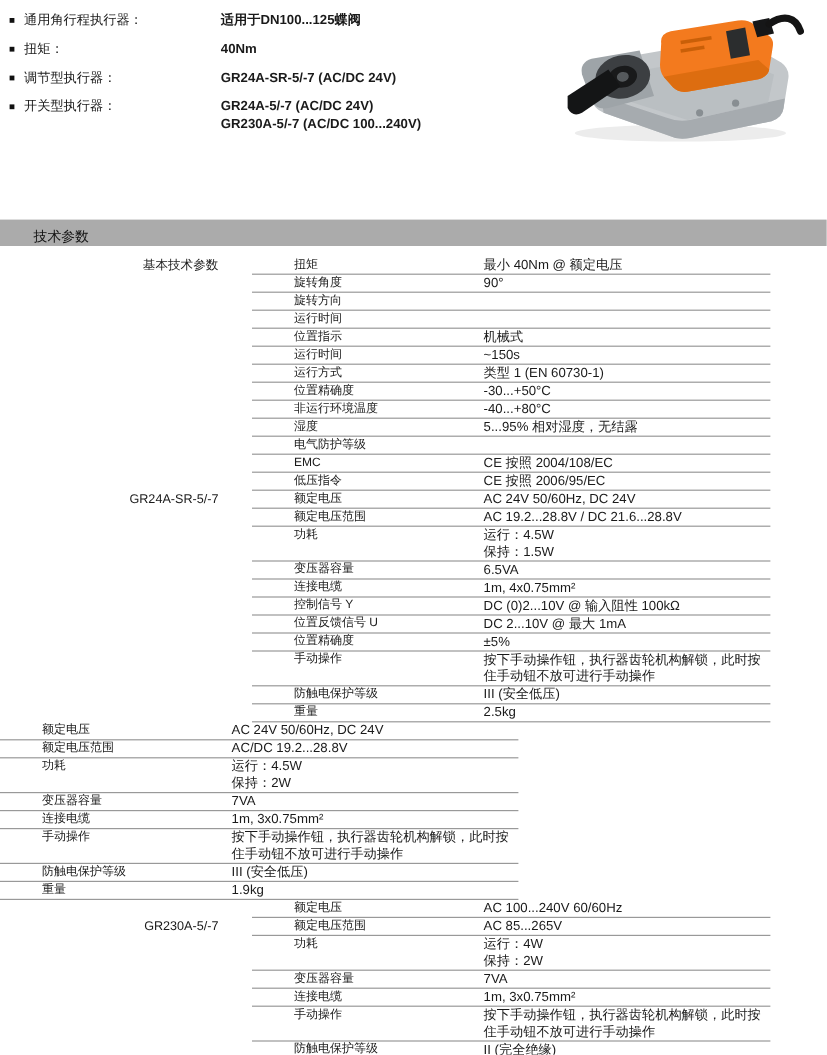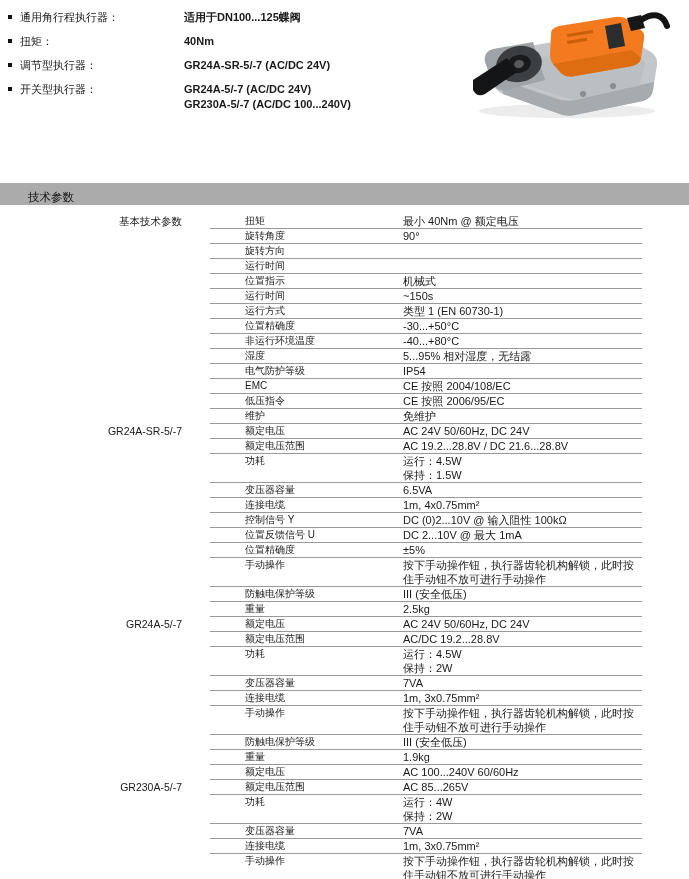--- a/index.html
+++ b/index.html
@@ -139,33 +139,28 @@
         <div class="spec-row">
           <div class="row-name">非运行环境温度</div>
           <div class="row-value">-40...+80°C</div>
         </div>
         <div class="spec-row">
           <div class="row-name">湿度</div>
           <div class="row-value">5...95% 相对湿度，无结露</div>
         </div>
         <div class="spec-row">
           <div class="row-name">电气防护等级</div>
-          <div class="row-value">IP54</div>
         </div>
         <div class="spec-row">
           <div class="row-name">EMC</div>
           <div class="row-value">CE 按照 2004/108/EC</div>
         </div>
         <div class="spec-row">
           <div class="row-name">低压指令</div>
           <div class="row-value">CE 按照 2006/95/EC</div>
-        </div>
-        <div class="spec-row">
-          <div class="row-name">维护</div>
-          <div class="row-value">免维护</div>
         </div>
       </div>
     </div>
     <div class="spec-group">
       <div class="group-label">GR24A-SR-5/-7</div>
       <div class="group-rows">
         <div class="spec-row">
           <div class="row-name">额定电压</div>
           <div class="row-value">AC 24V 50/60Hz, DC 24V</div>
         </div>
@@ -206,21 +201,20 @@
           <div class="row-name">防触电保护等级</div>
           <div class="row-value">III (安全低压)</div>
         </div>
         <div class="spec-row">
           <div class="row-name">重量</div>
           <div class="row-value">2.5kg</div>
         </div>
       </div>
     </div>
     <div class="spec-group">
-      <div class="group-label">GR24A-5/-7</div>
       <div class="group-rows">
         <div class="spec-row">
           <div class="row-name">额定电压</div>
           <div class="row-value">AC 24V 50/60Hz, DC 24V</div>
         </div>
         <div class="spec-row">
           <div class="row-name">额定电压范围</div>
           <div class="row-value">AC/DC 19.2...28.8V</div>
         </div>
         <div class="spec-row">

